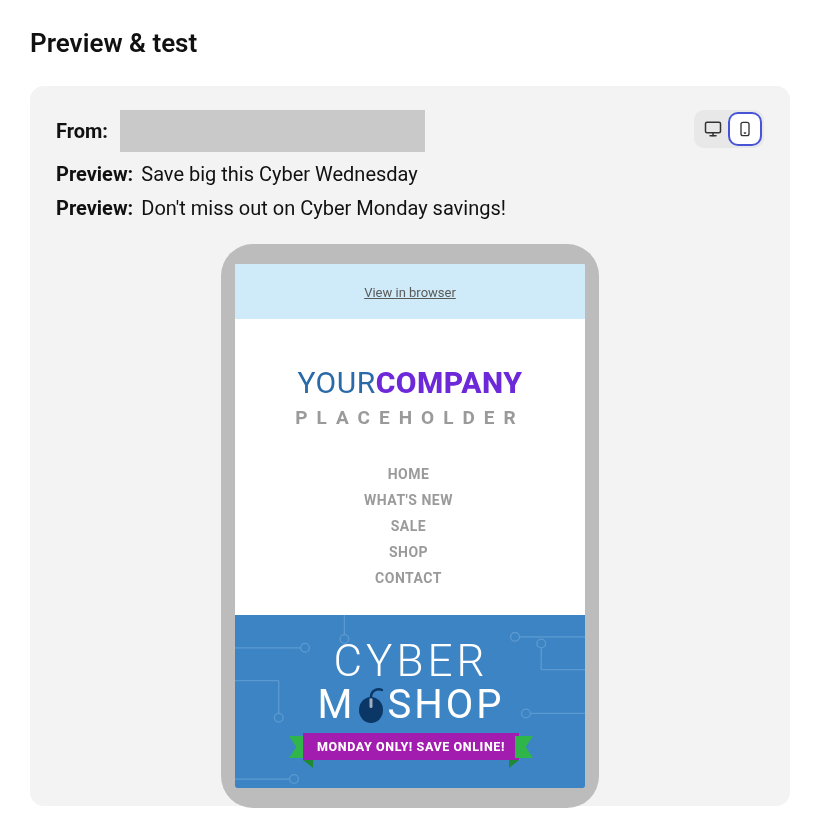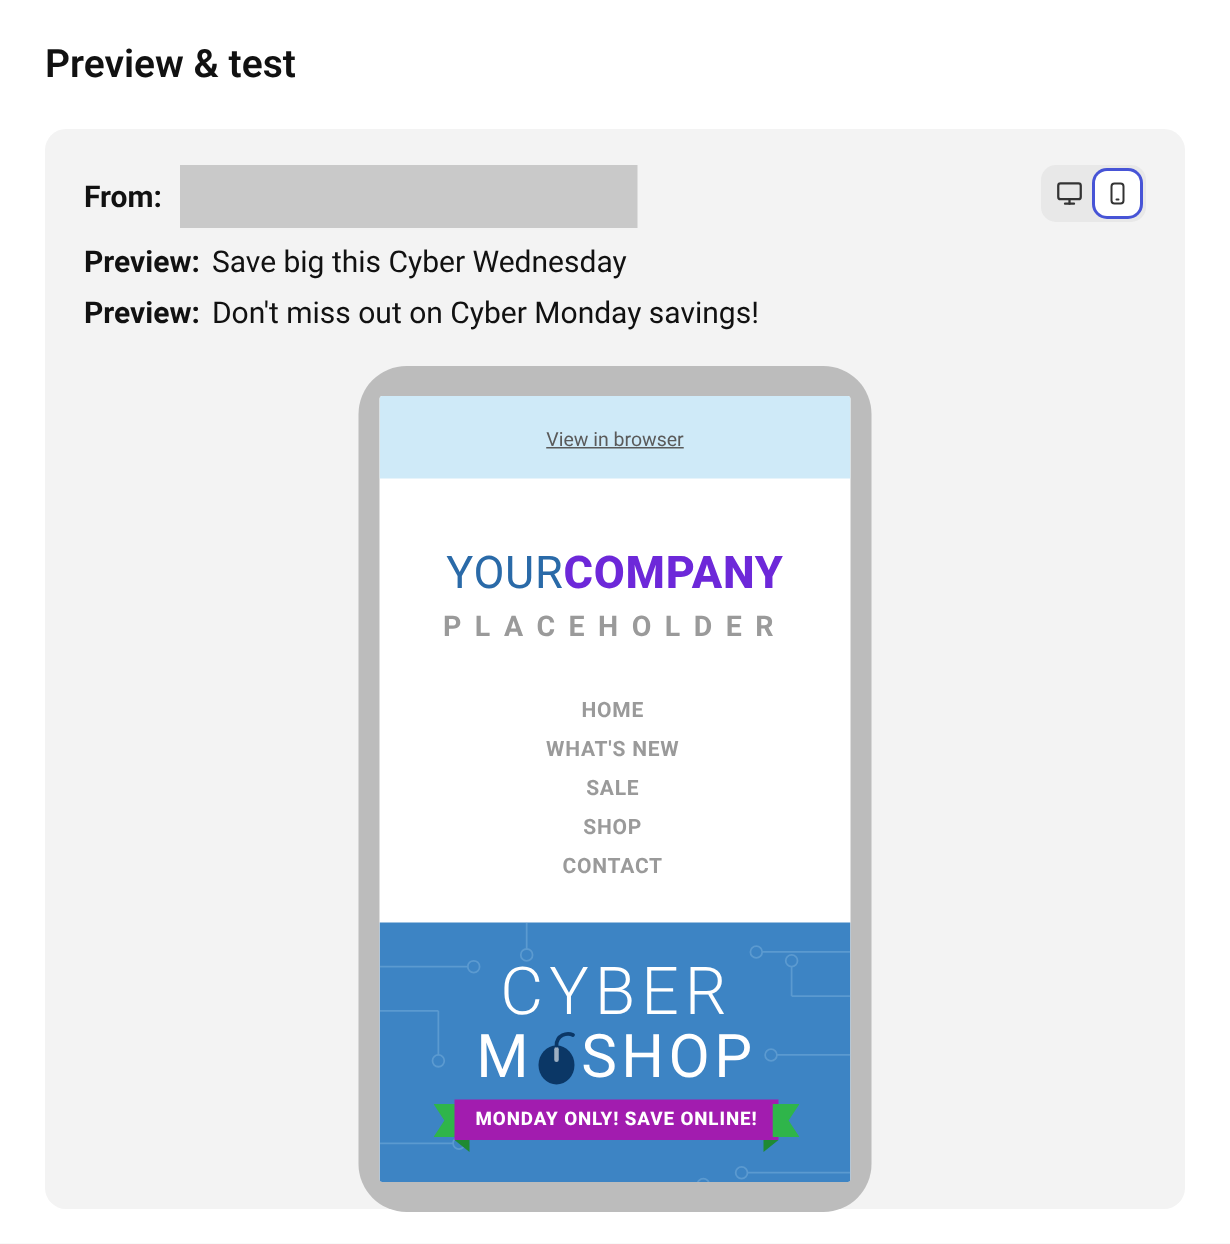--- a/index.html
+++ b/index.html
@@ -68,21 +68,21 @@
     background: transparent;
     border: none;
   }
   .toggle-btn.active {
     background: #ffffff;
     box-shadow: 0 0 0 2px #4754d6;
   }
   .toggle-btn svg { display: block; }
   .device-frame {
     margin: 24px auto 0 auto;
-    width: 342px;
+    width: 378px;
     background: #bcbcbc;
     border-radius: 32px;
     padding: 20px 14px 20px 14px;
     height: 564px;
     overflow: hidden;
   }
   .device-screen {
     width: 100%;
     height: 100%;
     background: #ffffff;

